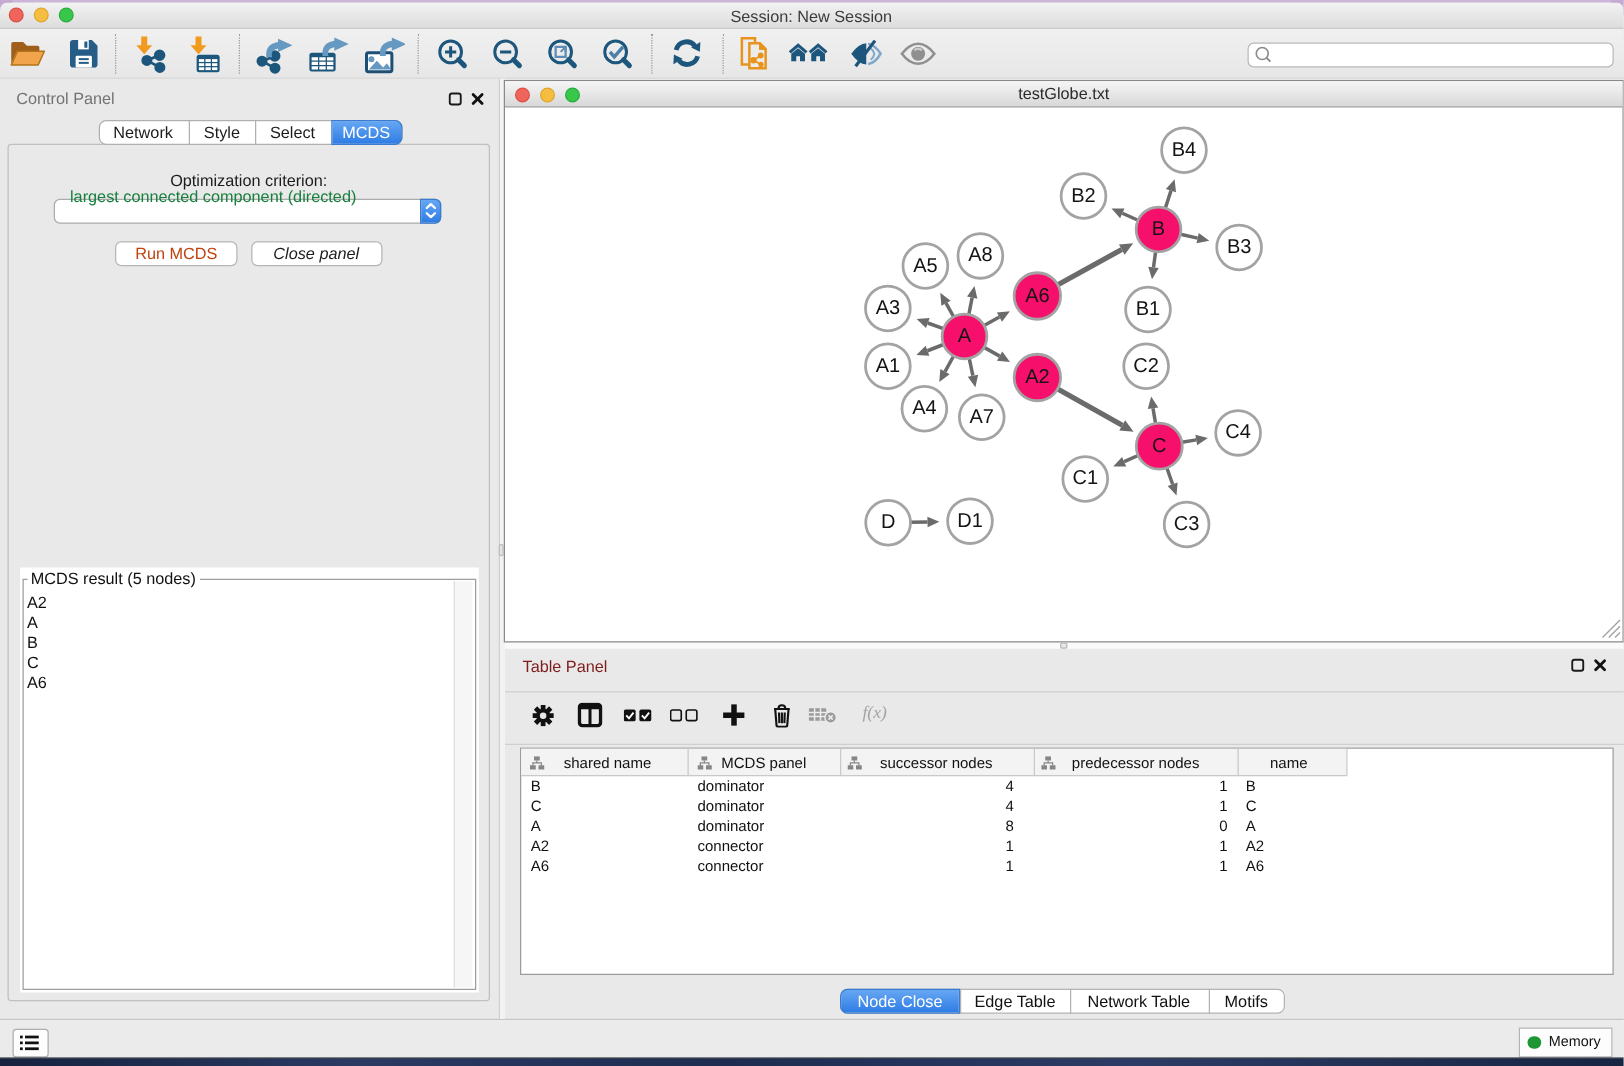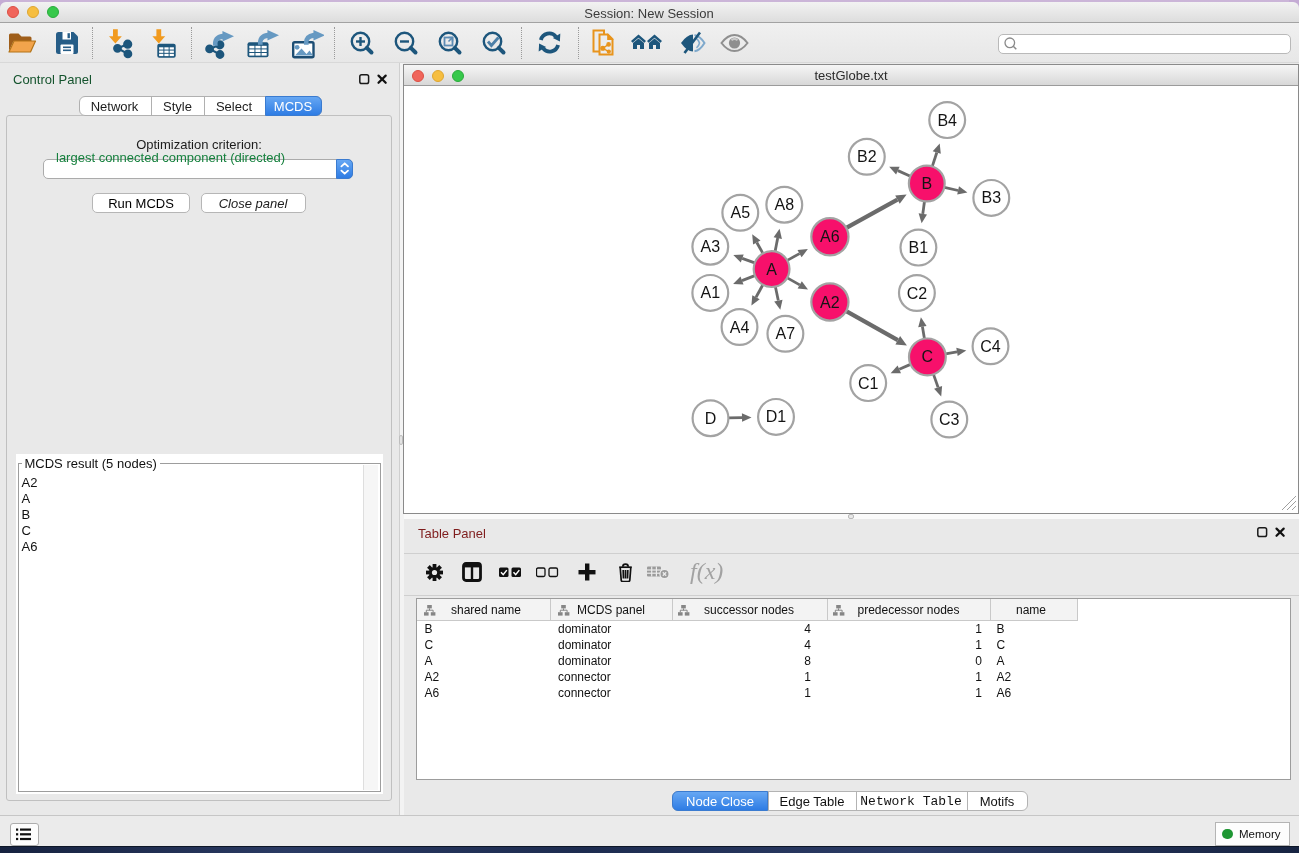--- a/index.html
+++ b/index.html
@@ -169,21 +169,21 @@
 <svg class="abs" style="left:720px;top:32px;" width="29" height="22" viewBox="0 0 29 22">
     <path d="M1.5 11 Q7.5 3 14.5 3 Q21.5 3 27.5 11 Q21.5 19 14.5 19 Q7.5 19 1.5 11 z" fill="none" stroke="#8f8f8f" stroke-width="2"></path>
     <circle cx="14.5" cy="11" r="5.6" fill="#8f8f8f"></circle>
     <path d="M11.5 8.2 a4.5 4.5 0 0 1 6 0" stroke="#c9c9c9" stroke-width="2" fill="none"></path>
   </svg>
 <div class="abs" style="left:997.5px;top:33.8px;width:293px;height:20px;background:#fff;border:1px solid #b9b9b9;border-radius:5px;box-sizing:border-box;"></div>
 <svg class="abs" style="left:1003.5px;top:36.5px;" width="15" height="15" viewBox="0 0 15 15">
     <circle cx="5.8" cy="5.8" r="4.8" fill="none" stroke="#8a8a8a" stroke-width="1.3"></circle>
     <line x1="9.3" y1="9.3" x2="12.3" y2="12.3" stroke="#8a8a8a" stroke-width="1.5"></line>
   </svg>
-<div class="txt" style="left:13px;top:78.5px;transform:translate(0,-50%);font-size:13px;color:#14532d;">Control Panel</div>
+<div class="txt" style="left:13px;top:78.5px;transform:translate(0,-50%);font-size:13px;color:#737373;">Control Panel</div>
 <svg class="abs" style="left:358px;top:72.5px;" width="34" height="13" viewBox="0 0 34 13">
     <rect x="1.8" y="1.8" width="8.8" height="8.8" rx="1.8" fill="none" stroke="#1a1a1a" stroke-width="1.5"></rect>
     <g stroke="#111" stroke-width="2.2" stroke-linecap="round">
       <line x1="20.5" y1="2.6" x2="27.7" y2="9.8"></line>
       <line x1="27.7" y1="2.6" x2="20.5" y2="9.8"></line>
     </g>
   </svg>
 <div class="abs" style="left:6px;top:115px;width:386px;height:686px;border:1px solid #c0c0c0;border-radius:3px;box-sizing:border-box;"></div>
 <div class="abs" style="left:78.5px;top:96px;width:243.5px;height:20px;background:#fff;border:1px solid #b0b0b0;border-radius:6px;box-sizing:border-box;"></div>
 <div class="abs" style="left:151px;top:96px;width:1px;height:20px;background:#b0b0b0;"></div>
@@ -198,21 +198,21 @@
 <div class="abs" style="left:336px;top:158.5px;width:16.5px;height:20px;background:linear-gradient(#66a7f3,#2e7ce4);border:1px solid #3a7bd0;border-radius:0 5px 5px 0;box-sizing:border-box;"></div>
 <svg class="abs" style="left:337.5px;top:162px;" width="14" height="13" viewBox="0 0 14 13">
     <g stroke="#fff" stroke-width="1.8" fill="none" stroke-linecap="round" stroke-linejoin="round">
       <path d="M3.4 4.4 l3.3-3.1 l3.3 3.1"></path>
       <path d="M3.4 8.6 l3.3 3.1 l3.3-3.1"></path>
     </g>
   </svg>
 <div class="txt" style="left:56px;top:157px;transform:translate(0,-50%);font-size:13px;color:#15803d;">largest connected component (directed)</div>
 <div class="abs" style="left:92px;top:192.5px;width:98px;height:20px;background:#fff;border:1px solid #b6b6b6;border-radius:5px;box-sizing:border-box;"></div>
 <div class="abs" style="left:200.5px;top:192.5px;width:105.5px;height:20px;background:#fff;border:1px solid #b6b6b6;border-radius:5px;box-sizing:border-box;"></div>
-<div class="txt" style="left:141px;top:202.5px;transform:translate(-50%,-50%);font-size:13px;color:#000000;">Run MCDS</div>
+<div class="txt" style="left:141px;top:202.5px;transform:translate(-50%,-50%);font-size:13px;color:#c2410c;">Run MCDS</div>
 <div class="txt" style="left:253px;top:202.5px;transform:translate(-50%,-50%);font-size:13px;color:#1c1c1c;font-style:italic;">Close panel</div>
 <div class="abs" style="left:15.5px;top:454px;width:367px;height:339.5px;background:#fff;"></div>
 <div class="abs" style="left:17.5px;top:462.5px;width:363px;height:329px;border:1px solid #9d9d9d;box-sizing:border-box;"></div>
 <div class="abs" style="left:363px;top:464.5px;width:14.5px;height:325px;background:#f6f6f6;border-left:1px solid #dedede;box-sizing:border-box;"></div>
 <div class="txt" style="left:21.5px;top:463.2px;transform:translate(0,-50%);font-size:13px;color:#111;background:#fff;padding:0 3px;">MCDS result (5 nodes)</div>
 <div class="txt" style="left:21.5px;top:482px;transform:translate(0,-50%);font-size:13px;color:#111;">A2</div>
 <div class="txt" style="left:21.5px;top:498px;transform:translate(0,-50%);font-size:13px;color:#111;">A</div>
 <div class="txt" style="left:21.5px;top:514px;transform:translate(0,-50%);font-size:13px;color:#111;">B</div>
 <div class="txt" style="left:21.5px;top:530px;transform:translate(0,-50%);font-size:13px;color:#111;">C</div>
 <div class="txt" style="left:21.5px;top:546px;transform:translate(0,-50%);font-size:13px;color:#111;">A6</div>
@@ -399,21 +399,21 @@
     </g>
     <g stroke="#ececec" stroke-width="1.2">
       <line x1="0" y1="5" x2="14" y2="5"></line>
       <line x1="0" y1="8.2" x2="14" y2="8.2"></line>
       <line x1="4.7" y1="1.5" x2="4.7" y2="11.5"></line>
       <line x1="9.4" y1="1.5" x2="9.4" y2="11.5"></line>
     </g>
     <circle cx="17.5" cy="9" r="4.6" fill="#9b9b9b" stroke="#ececec" stroke-width="1.2"></circle>
     <path d="M15.8 7.3 l3.4 3.4 m0-3.4 l-3.4 3.4" stroke="#ececec" stroke-width="1.3"></path>
   </svg>
-<div class="txt" style="left:690px;top:571px;transform:translate(0,-50%);font-size:24px;color:#a2a2a2;font-family:'Liberation Serif',serif;font-style:italic;">f(x)</div>
+<div class="txt" style="left:690px;top:571px;transform:translate(0,-50%);font-size:14px;color:#a2a2a2;font-family:'Liberation Serif',serif;font-style:italic;">f(x)</div>
 <div class="abs" style="left:416px;top:597.5px;width:875px;height:182.5px;background:#fff;border:1px solid #9c9c9c;box-sizing:border-box;"></div>
 <div class="abs" style="left:417px;top:598.5px;width:660px;height:22.5px;background:#f3f3f3;border-bottom:1px solid #c9c9c9;box-sizing:border-box;"></div>
 <div class="abs" style="left:549.5px;top:598.5px;width:1px;height:22px;background:#c9c9c9;"></div>
 <div class="abs" style="left:671.5px;top:598.5px;width:1px;height:22px;background:#c9c9c9;"></div>
 <div class="abs" style="left:827px;top:598.5px;width:1px;height:22px;background:#c9c9c9;"></div>
 <div class="abs" style="left:989.5px;top:598.5px;width:1px;height:22px;background:#c9c9c9;"></div>
 <div class="abs" style="left:1076.5px;top:598.5px;width:1px;height:22px;background:#c9c9c9;"></div>
 <svg class="abs" style="left:423.5px;top:604.5px;" width="12" height="11" viewBox="0 0 12 11">
     <g fill="#868686">
       <rect x="3.2" y="0" width="4.6" height="3.4"></rect>
@@ -484,13 +484,13 @@
 <div class="txt" style="left:811px;top:693px;transform:translate(-100%,-50%);font-size:12px;color:#111;">1</div>
 <div class="txt" style="left:982px;top:693px;transform:translate(-100%,-50%);font-size:12px;color:#111;">1</div>
 <div class="txt" style="left:996.5px;top:693px;transform:translate(0,-50%);font-size:12px;color:#111;">A6</div>
 <div class="abs" style="left:672px;top:790.5px;width:356px;height:20.5px;background:#fff;border:1px solid #b3b3b3;border-radius:6px;box-sizing:border-box;"></div>
 <div class="abs" style="left:767.7px;top:790.5px;width:1px;height:20.5px;background:#b3b3b3;"></div>
 <div class="abs" style="left:856px;top:790.5px;width:1px;height:20.5px;background:#b3b3b3;"></div>
 <div class="abs" style="left:966.6px;top:790.5px;width:1px;height:20.5px;background:#b3b3b3;"></div>
 <div class="abs" style="left:672px;top:790.5px;width:96px;height:20.5px;background:linear-gradient(#66a7f3,#2e7ce4);border:1px solid #3a7bd0;border-radius:6px 0 0 6px;box-sizing:border-box;"></div>
 <div class="txt" style="left:720px;top:801px;transform:translate(-50%,-50%);font-size:13px;color:#fff;">Node Close</div>
 <div class="txt" style="left:812px;top:801px;transform:translate(-50%,-50%);font-size:13px;color:#111;">Edge Table</div>
-<div class="txt" style="left:911px;top:801px;transform:translate(-50%,-50%);font-size:13px;color:#111;font-family:Liberation Mono, monospace;">Network Table</div>
+<div class="txt" style="left:911px;top:801px;transform:translate(-50%,-50%);font-size:13px;color:#111;">Network Table</div>
 <div class="txt" style="left:997px;top:801px;transform:translate(-50%,-50%);font-size:13px;color:#111;">Motifs</div>
 </body></html>

